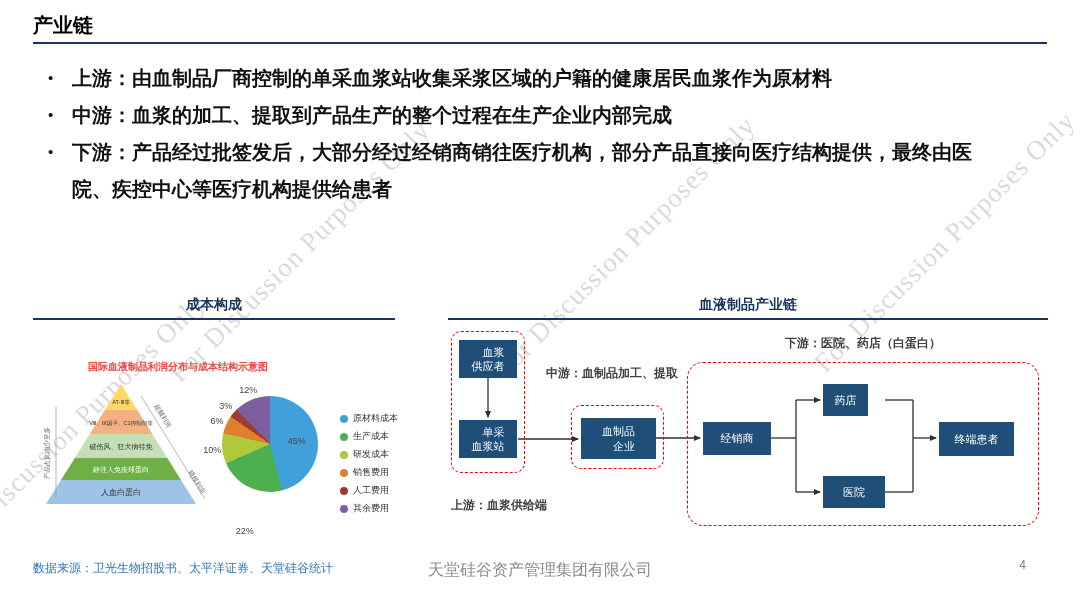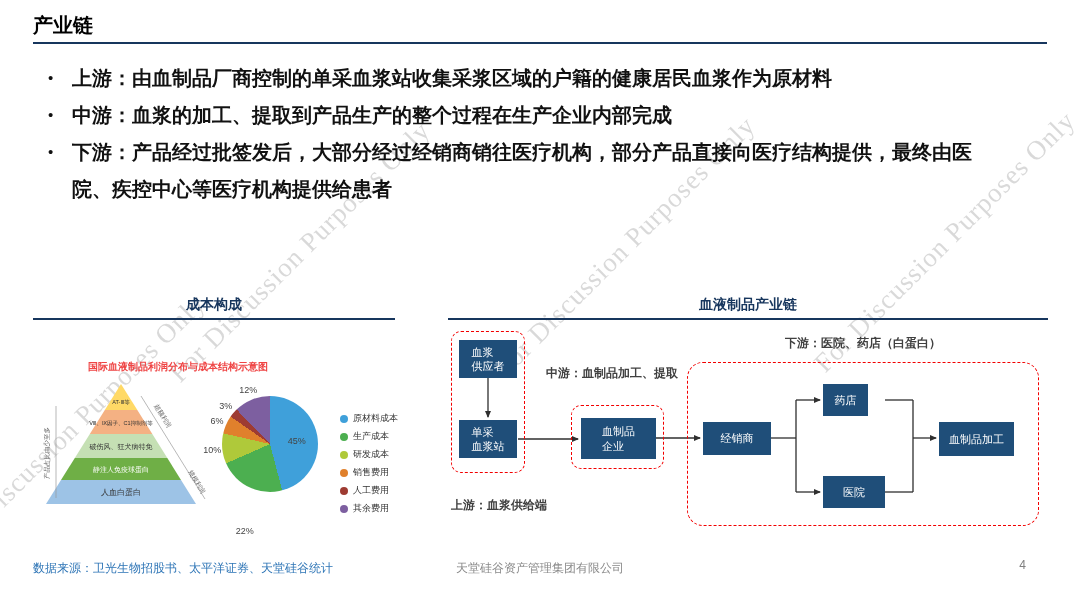--- a/index.html
+++ b/index.html
@@ -56,41 +56,41 @@
   .pie-label { position:absolute; transform:translate(-50%,-50%); font-size:9px; color:#444; white-space:nowrap; }
   .legend { position:absolute; left:340px; top:412px; }
   .legend-row { display:flex; align-items:center; margin-bottom:5px; font-size:9px; color:#333; }
   .legend-dot { width:8px; height:8px; border-radius:50%; margin-right:5px; flex:none; }
   
   .flow { position:absolute; left:440px; top:325px; width:612px; height:222px; }
   .flow-arrows { position:absolute; left:0; top:0; width:612px; height:222px; }
   .flow-arrows line { stroke:#2f2f2f; stroke-width:1.3; }
   .node {
     position:absolute; background:#1F4E79; color:#fff;
-    display:flex; align-items:center; justify-content:center; text-align:left;
+    display:flex; align-items:center; justify-content:center; text-align:right;
     font-size:11px; line-height:1.3; white-space:pre-line;
   }
   .n-supplier { left:19px;  top:15px;  width:58px; height:38px; }
   .n-station  { left:19px;  top:95px;  width:58px; height:38px; }
   .n-maker    { left:141px; top:93px;  width:75px; height:41px; }
   .n-dist     { left:263px; top:97px;  width:68px; height:33px; }
   .n-pharm    { left:383px; top:59px;  width:45px; height:32px; }
   .n-hosp     { left:383px; top:151px; width:62px; height:32px; }
   .n-patient  { left:499px; top:97px;  width:75px; height:34px; }
   .dash { position:absolute; border:1.6px dashed #f20000; border-radius:10px; }
   .dash-a { left:11px;  top:6px;  width:74px;  height:142px; }
   .dash-b { left:131px; top:80px; width:93px;  height:64px; }
   .dash-c { left:247px; top:37px; width:352px; height:164px; border-radius:16px; }
   .stage { position:absolute; color:#404040; font-weight:bold; font-size:12px; white-space:nowrap; }
   .stage-up   { left:11px;  top:172px; }
   .stage-mid  { left:106px; top:40px; }
   .stage-down { left:345px; top:10px; }
   
   .footer-source  { position:absolute; left:33px; top:560px; font-size:12px; color:#2E75B6; }
-  .footer-company { position:absolute; left:0; top:560px; width:1080px; text-align:center; font-size:12px; color:#8a8a8a; }
+  .footer-company { position:absolute; left:0; top:560px; width:1080px; text-align:center; font-size:16px; color:#8a8a8a; }
   .footer-page    { position:absolute; right:54px; top:558px; font-size:12px; color:#808080; }
 </style>
 </head>
 <body>
 
 <div class="slide">
 
   <div class="wm" style="left:300px; top:252px;">For Discussion Purposes Only</div>
   <div class="wm" style="left:625px; top:247px;">For Discussion Purposes Only</div>
   <div class="wm" style="left:945px; top:242px;">For Discussion Purposes Only</div>
@@ -207,21 +207,21 @@
 
     <div class="node n-supplier">血浆
 供应者</div>
     <div class="node n-station">单采
 血浆站</div>
     <div class="node n-maker">血制品
 企业</div>
     <div class="node n-dist">经销商</div>
     <div class="node n-pharm">药店</div>
     <div class="node n-hosp">医院</div>
-    <div class="node n-patient">血制品加工</div>
+    <div class="node n-patient">终端患者</div>
 
     <div class="stage stage-up">上游：血浆供给端</div>
     <div class="stage stage-mid">中游：血制品加工、提取</div>
     <div class="stage stage-down">下游：医院、药店（白蛋白）</div>
   </div>
 
   <div class="footer-source">数据来源：卫光生物招股书、太平洋证券、天堂硅谷统计</div>
   <div class="footer-company">天堂硅谷资产管理集团有限公司</div>
   <div class="footer-page">4</div>
 

